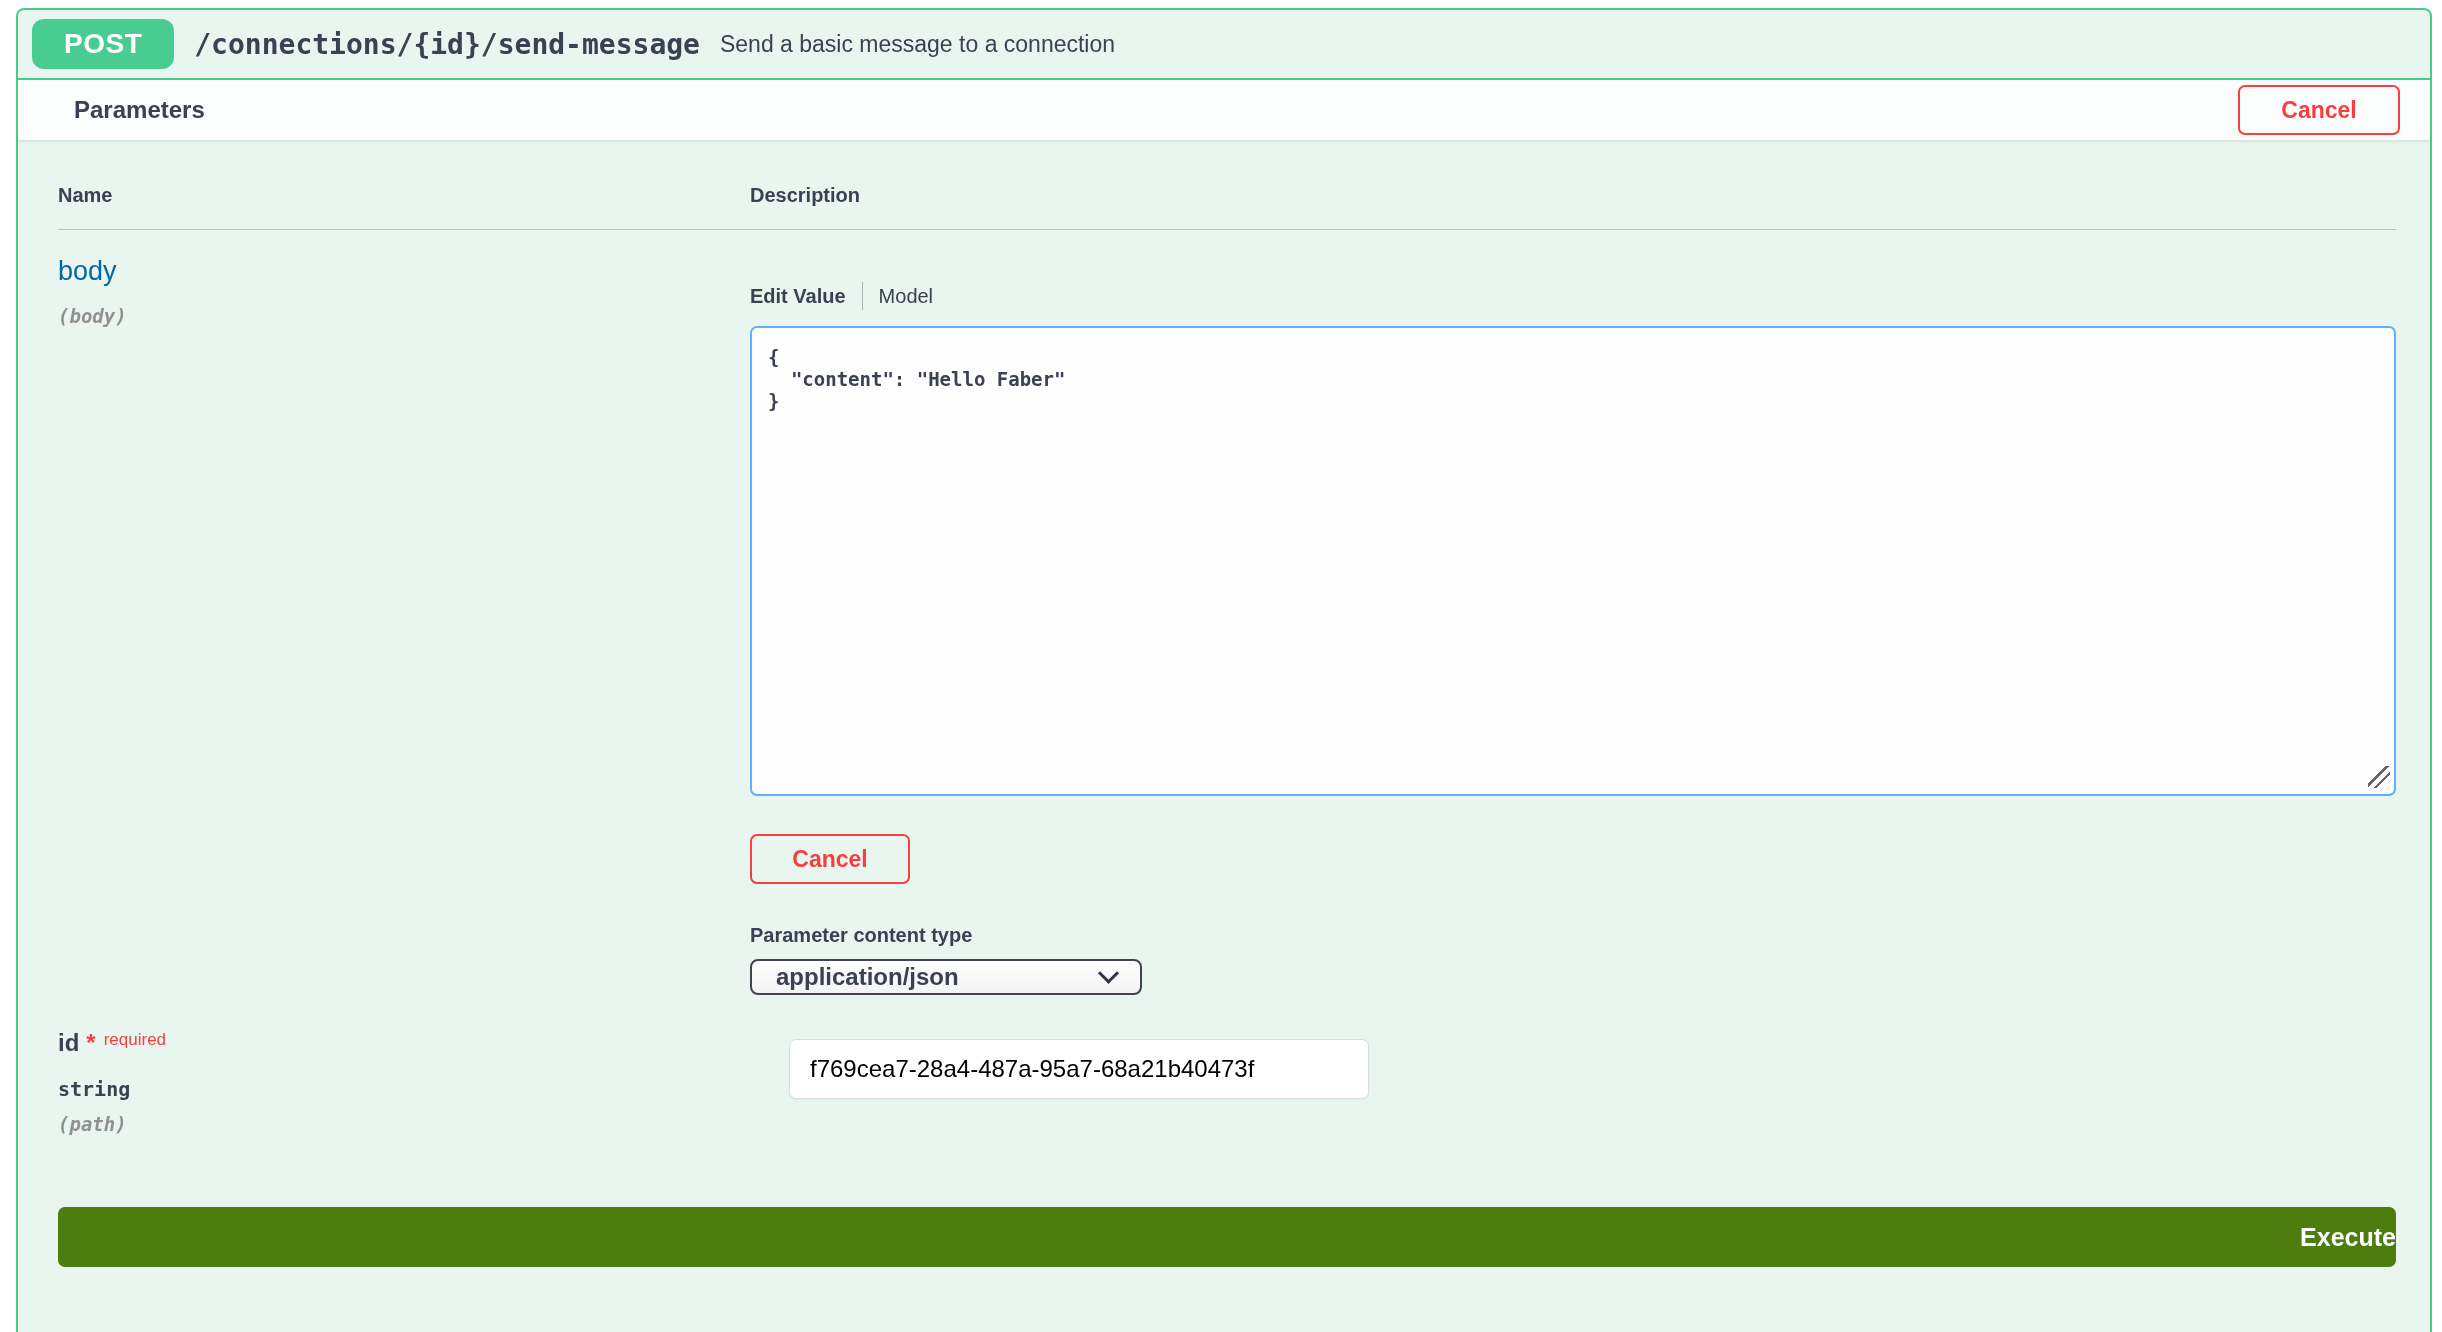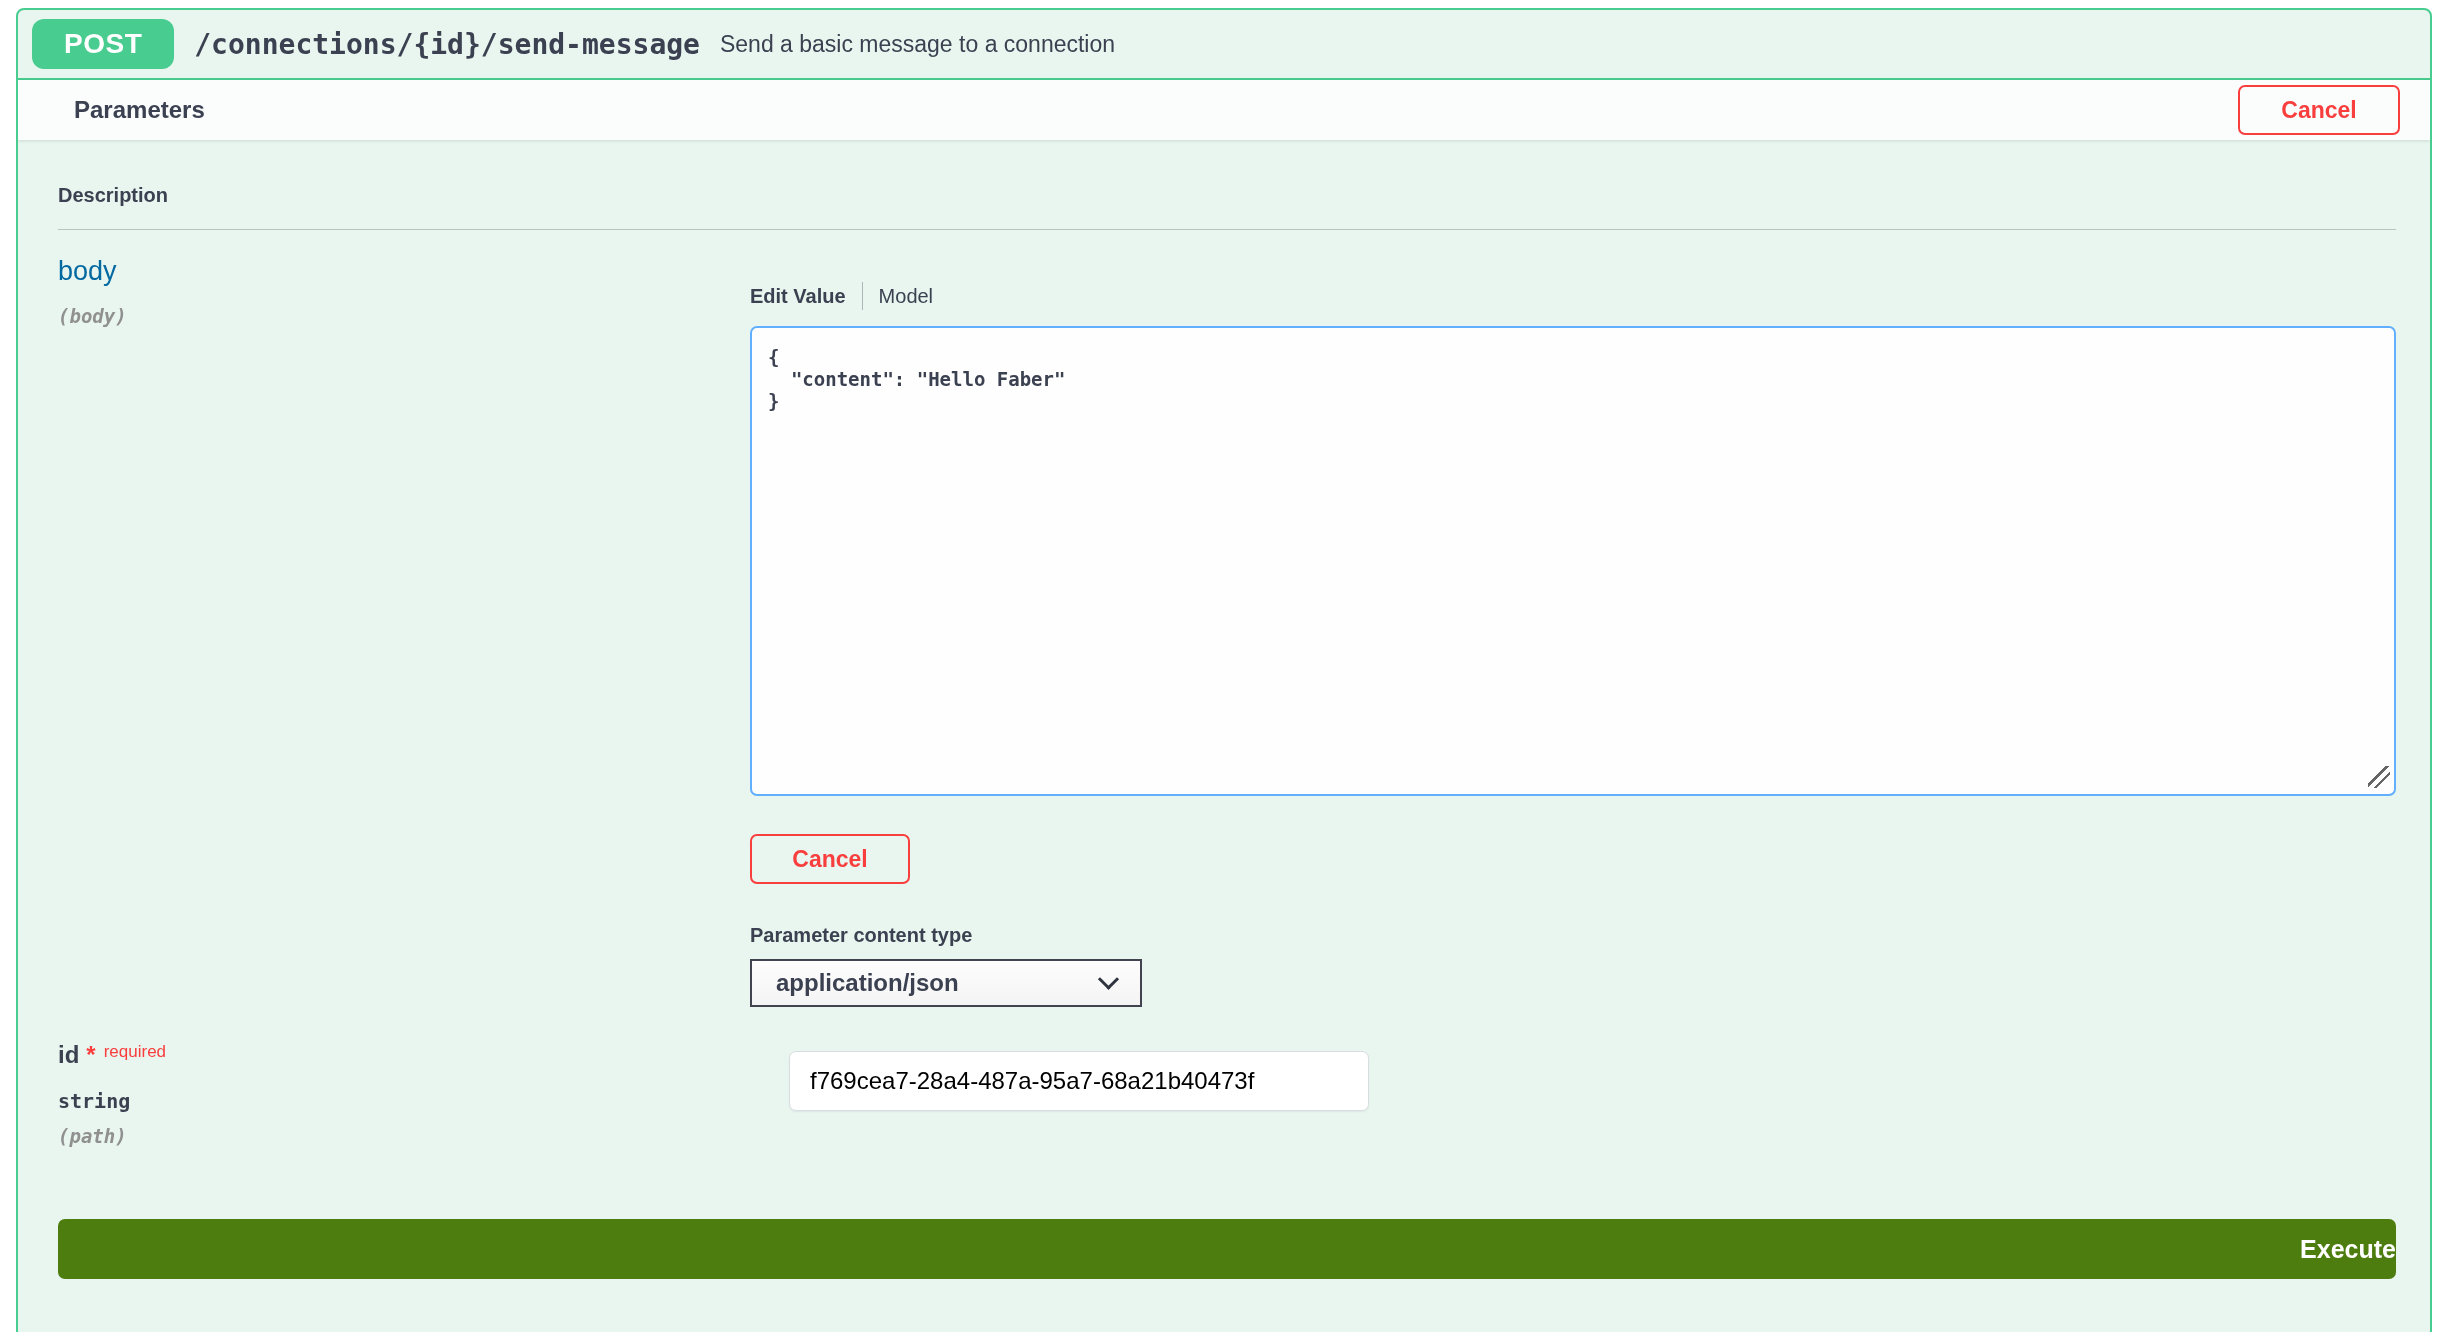--- a/index.html
+++ b/index.html
@@ -145,24 +145,24 @@
   }
   .content-type-label {
     margin-top: 40px;
     font-size: 20px;
     font-weight: bold;
     color: #3b4151;
   }
   .content-type-select {
     margin-top: 12px;
     width: 392px;
-    height: 48px;
+    height: 36px;
     background: linear-gradient(#fdfdfd, #f4f4f4);
     border: 2px solid #41444e;
-    border-radius: 0;
+    border-radius: 8px;
     display: flex;
     align-items: center;
     justify-content: space-between;
     padding: 0 24px;
     cursor: pointer;
   }
   .content-type-value {
     font-size: 24px;
     font-weight: bold;
     color: #3b4151;
@@ -236,20 +236,21 @@
   </div>
 
   <div class="section-header">
     <span class="section-title">Parameters</span>
     <button class="btn-cancel">Cancel</button>
   </div>
 
   <div class="table-area">
 
     <div class="grid-row thead">
+      <div class="col-header">Name</div>
       <div class="col-header">Description</div>
     </div>
 
     <div class="grid-row param-row-body">
       <div class="col1">
         <div class="param-name-lg">body</div>
         <div class="param-in">(body)</div>
       </div>
       <div class="col2">
         <div class="tabs">

